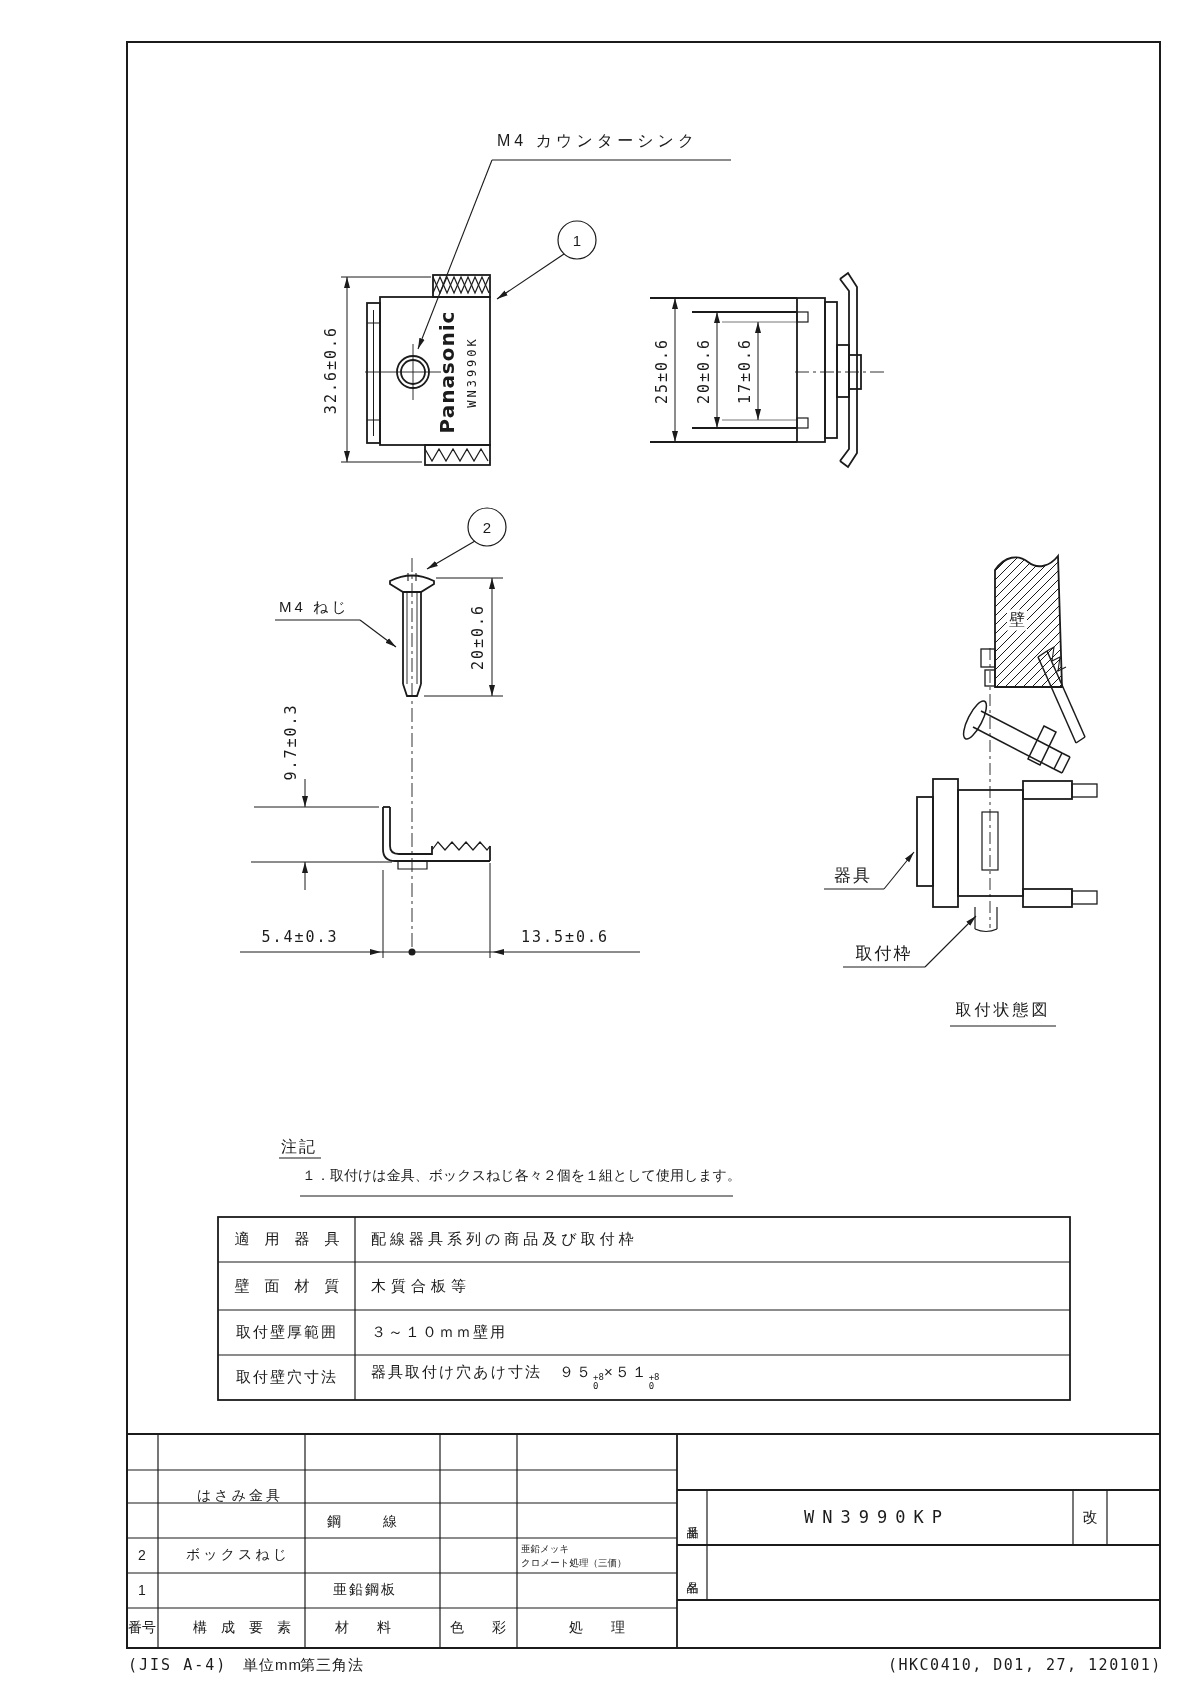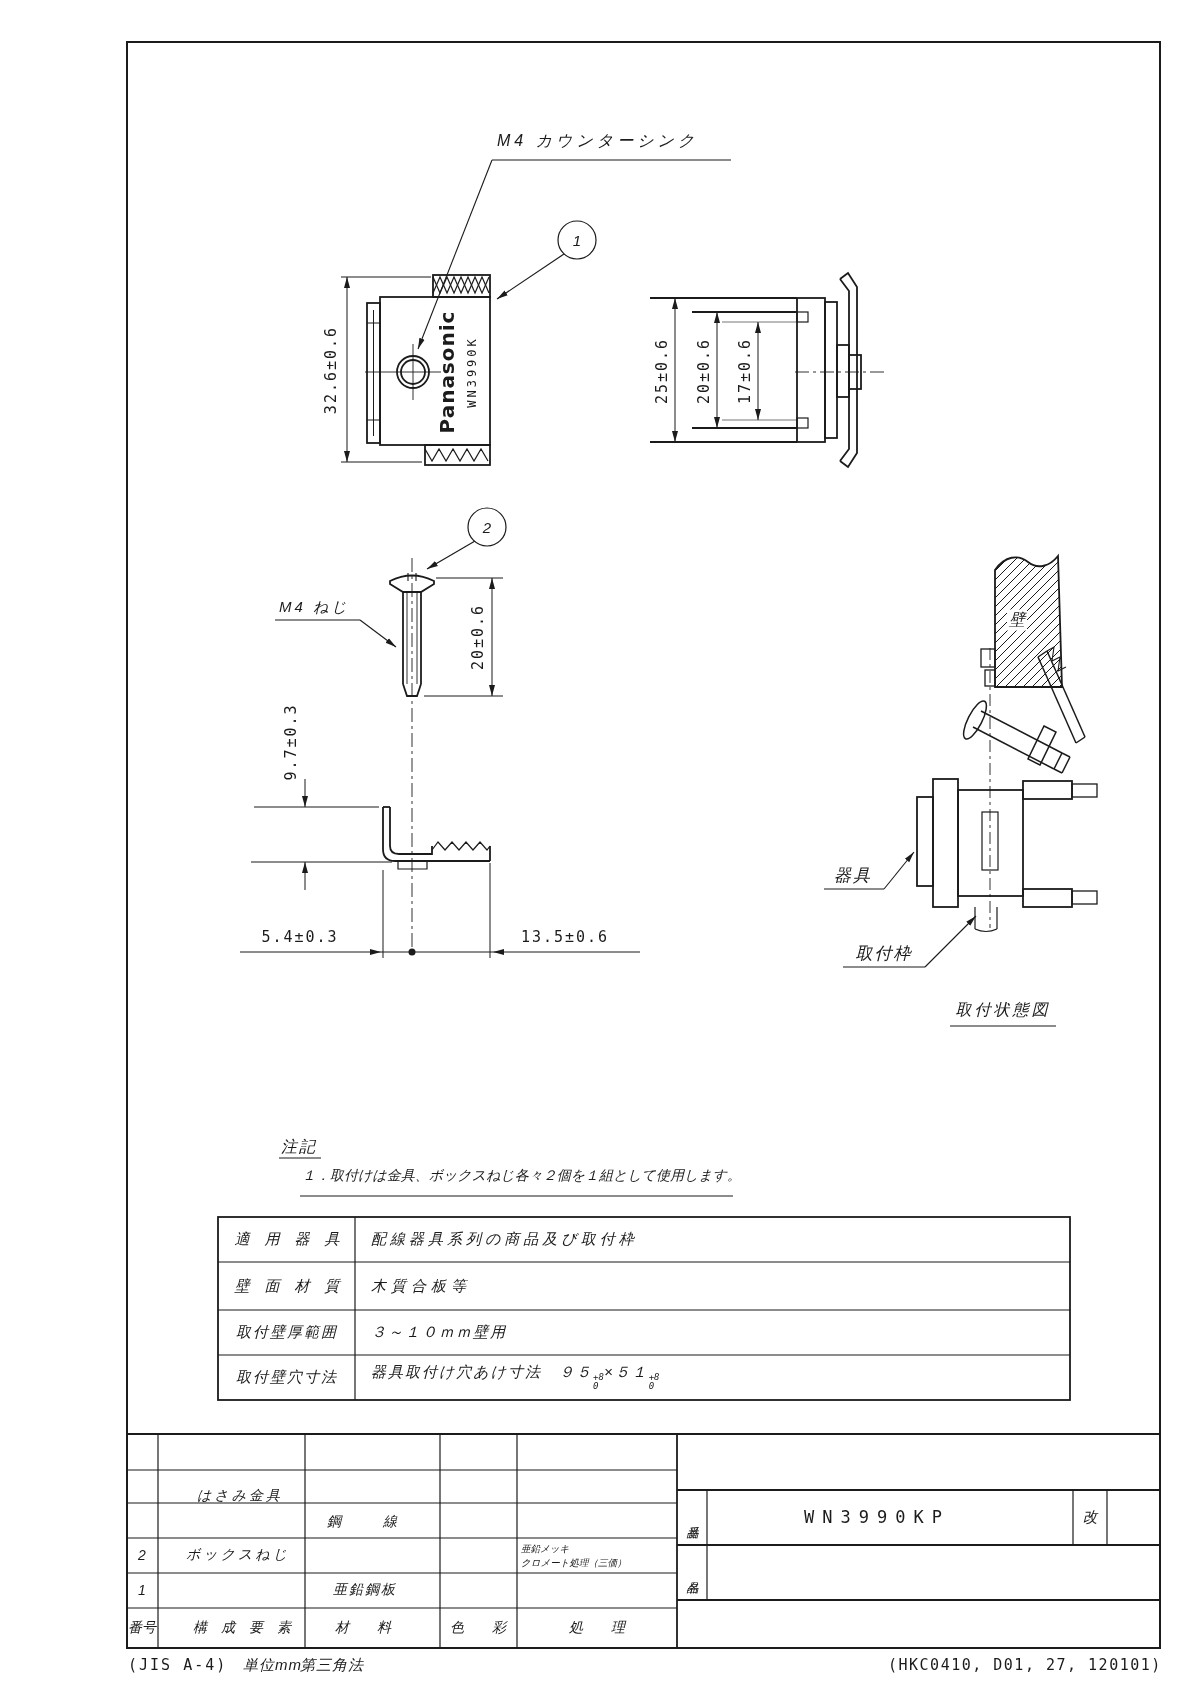--- a/index.html
+++ b/index.html
@@ -4,21 +4,21 @@
 <style>
   html,body{margin:0;padding:0;background:#fff;}
   .sheet{position:relative;width:1190px;height:1684px;background:#fff;overflow:hidden;
          font-family:"Liberation Sans","DejaVu Sans",sans-serif;color:#1b1b1b;}
   svg{position:absolute;left:0;top:0;}
   .abs{position:absolute;white-space:nowrap;color:#1b1b1b;}
   .ctr{transform:translate(-50%,-50%);}
   .vctr{transform:translateY(-50%);}
   .rot{transform:translate(-50%,-50%) rotate(-90deg);}
   .dim{font-family:"DejaVu Sans Mono","Liberation Mono",monospace;font-size:15px;letter-spacing:2px;}
-  .jp{font-family:"Liberation Sans","DejaVu Sans",sans-serif;font-style:italic;}
+  .jp{font-family:"Liberation Sans","DejaVu Sans",sans-serif;}
   .vert{writing-mode:vertical-rl;text-orientation:upright;}
   .tolstack{display:inline-flex;flex-direction:column;align-items:flex-start;
             font-family:"DejaVu Sans Mono","Liberation Mono",monospace;
             font-size:9px;line-height:9px;letter-spacing:0;vertical-align:-3px;}
   .logo{font-weight:bold;font-size:20px;letter-spacing:1px;font-family:"DejaVu Sans",sans-serif;}
   .model{font-family:"DejaVu Sans Mono",monospace;font-size:12px;letter-spacing:3px;}
   .wallbg{background:#fff;padding:0 2px;}
 </style>
 </head>
 <body>

